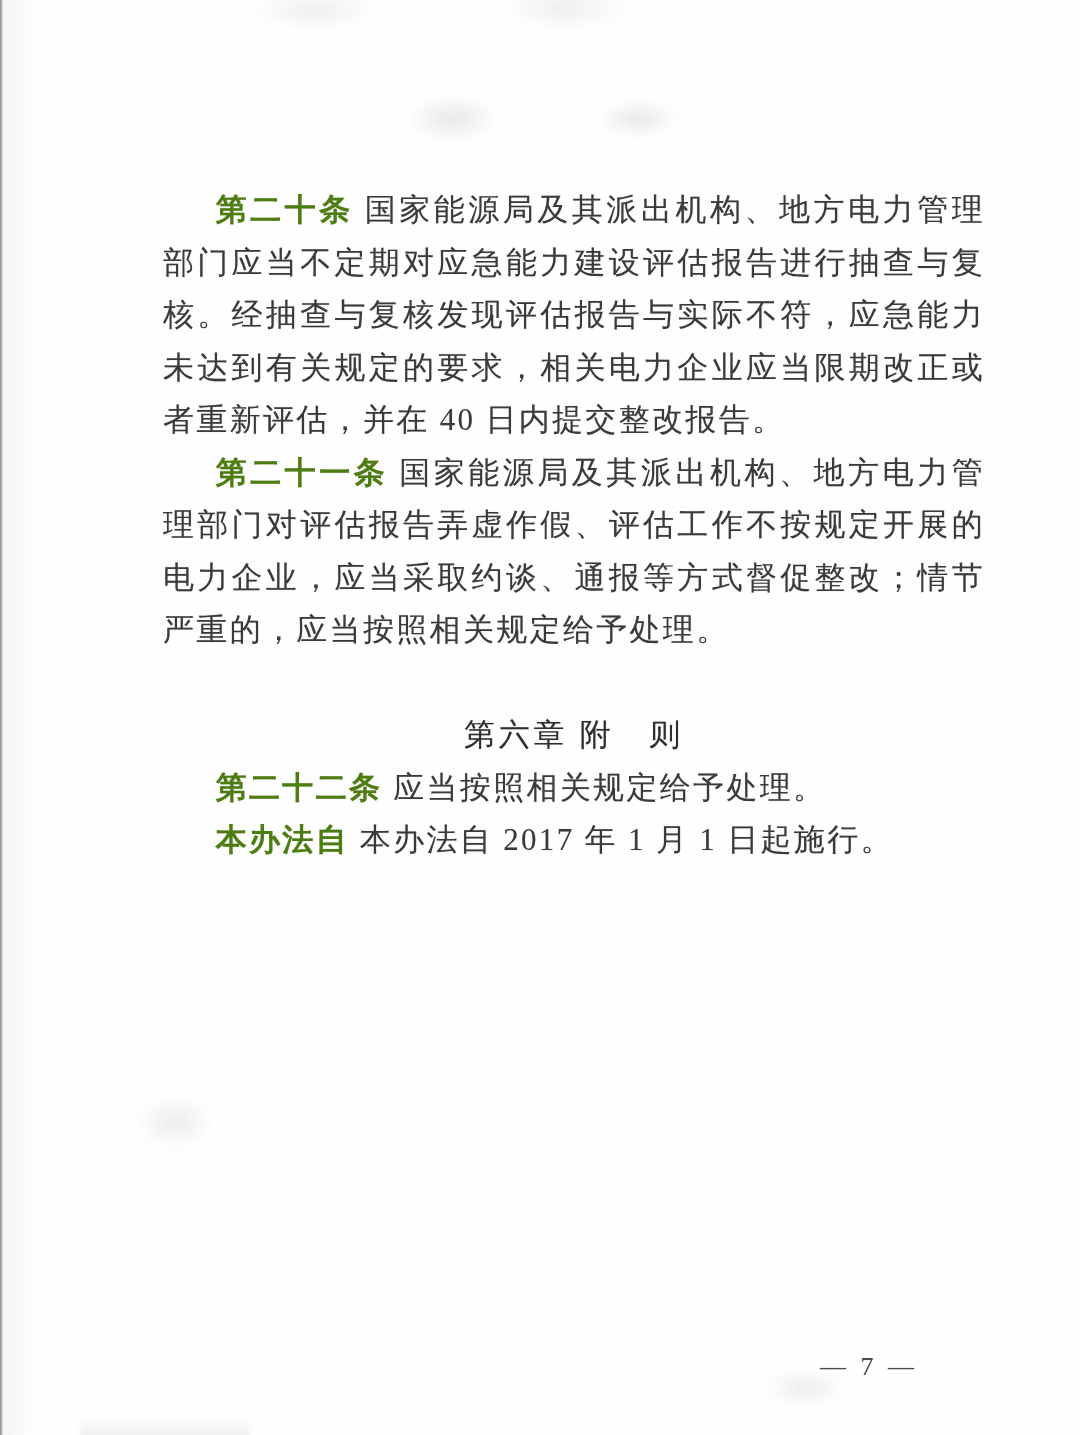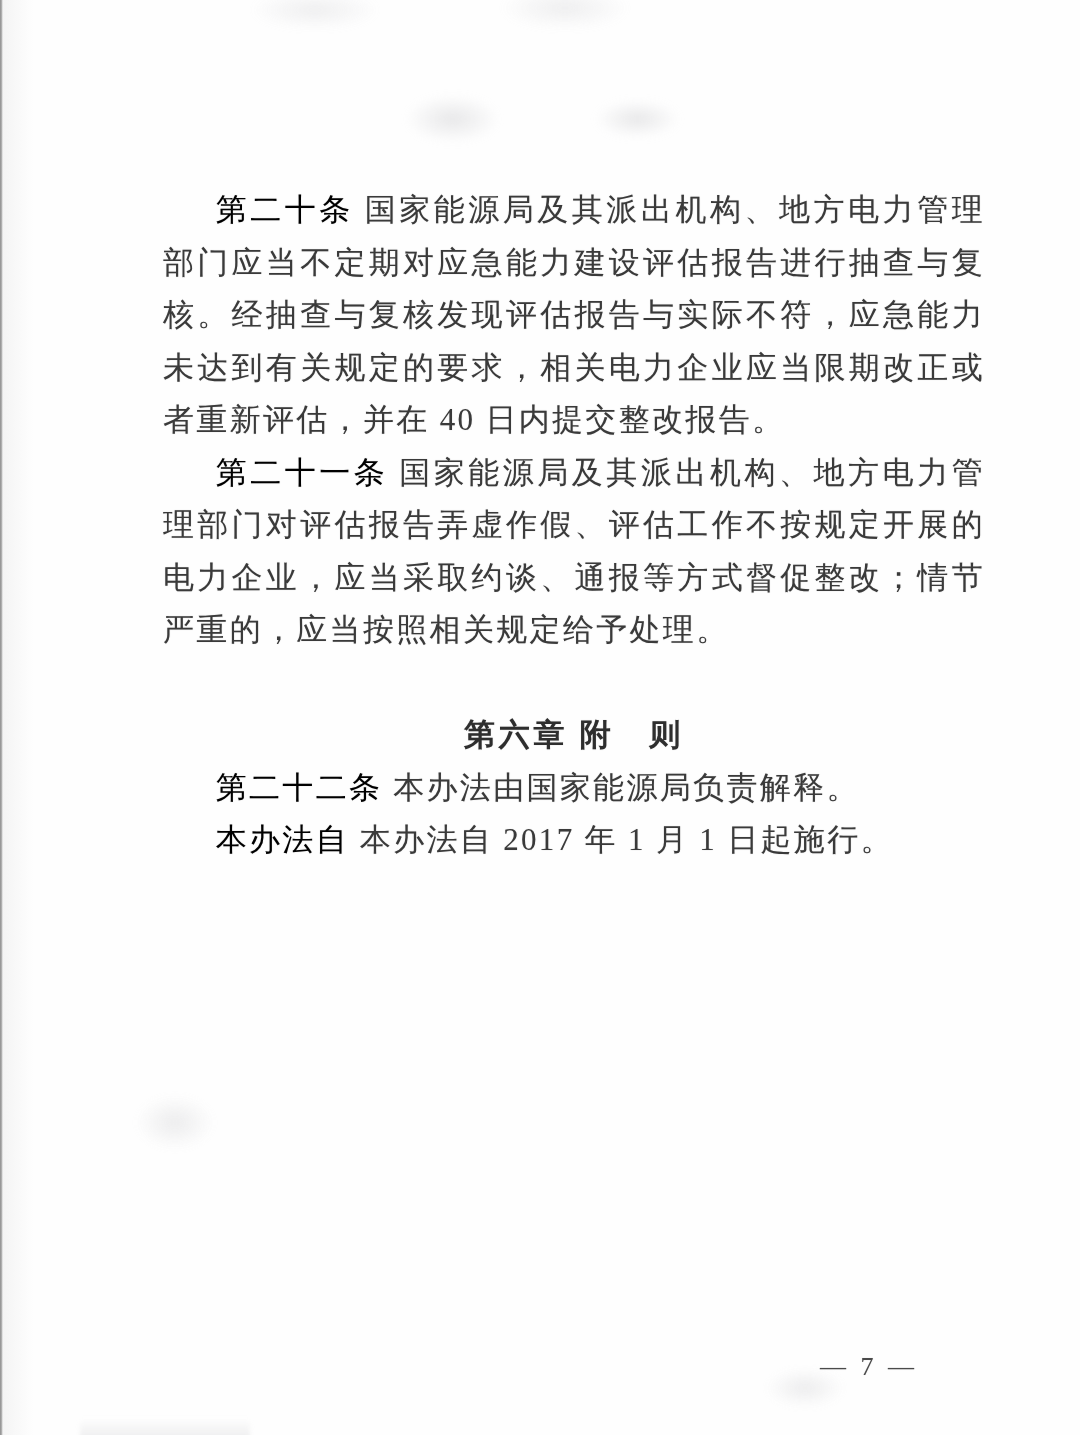--- a/index.html
+++ b/index.html
@@ -53,29 +53,29 @@
     line-height: 52.5px;
     letter-spacing: 0.075em;
     text-align: justify;
     text-shadow: 0 0 1px rgba(80,80,80,0.35);
   }
   .para {
     margin: 0;
     text-indent: 1.7em;
   }
   .art-num {
-    font-weight: normal;
-    color: #000000;
+    font-weight: bold;
+    color: #4d7c0f;
     margin-right: 0.35em;
   }
   .chapter {
     margin: 52.5px 0 0 0;
     font-size: 31px;
     line-height: 52.5px;
-    font-weight: bold;
+    font-weight: normal;
     color: #2e2e2e;
     text-align: center;
     text-indent: 0;
     letter-spacing: 0.12em;
   }
   .page-number {
     position: absolute;
     right: 162px;
     top: 1352px;
     font-size: 26px;
@@ -101,21 +101,21 @@
   <div class="smudge s7"></div>
 
   <main class="content">
 
     <p class="para"><span class="art-num">第二十条</span><span>国家能源局及其派出机构、地方电力管理部门应当不定期对应急能力建设评估报告进行抽查与复核。经抽查与复核发现评估报告与实际不符，应急能力未达到有关规定的要求，相关电力企业应当限期改正或者重新评估，并在 40 日内提交整改报告。</span></p>
 
     <p class="para"><span class="art-num">第二十一条</span><span>国家能源局及其派出机构、地方电力管理部门对评估报告弄虚作假、评估工作不按规定开展的电力企业，应当采取约谈、通报等方式督促整改；情节严重的，应当按照相关规定给予处理。</span></p>
 
     <h2 class="chapter">第六章 附　则</h2>
 
-    <p class="para"><span class="art-num">第二十二条</span><span>本办法由国家能源局负责解释。</span></p>
+    <p class="para"><span class="art-num">第二十二条</span><span>应当按照相关规定给予处理。</span></p>
 
     <p class="para"><span class="art-num">本办法自</span><span>本办法自 2017 年 1 月 1 日起施行。</span></p>
 
   </main>
 
   <div class="page-number">— 7 —</div>
 
 </div>
 
 </body></html>

